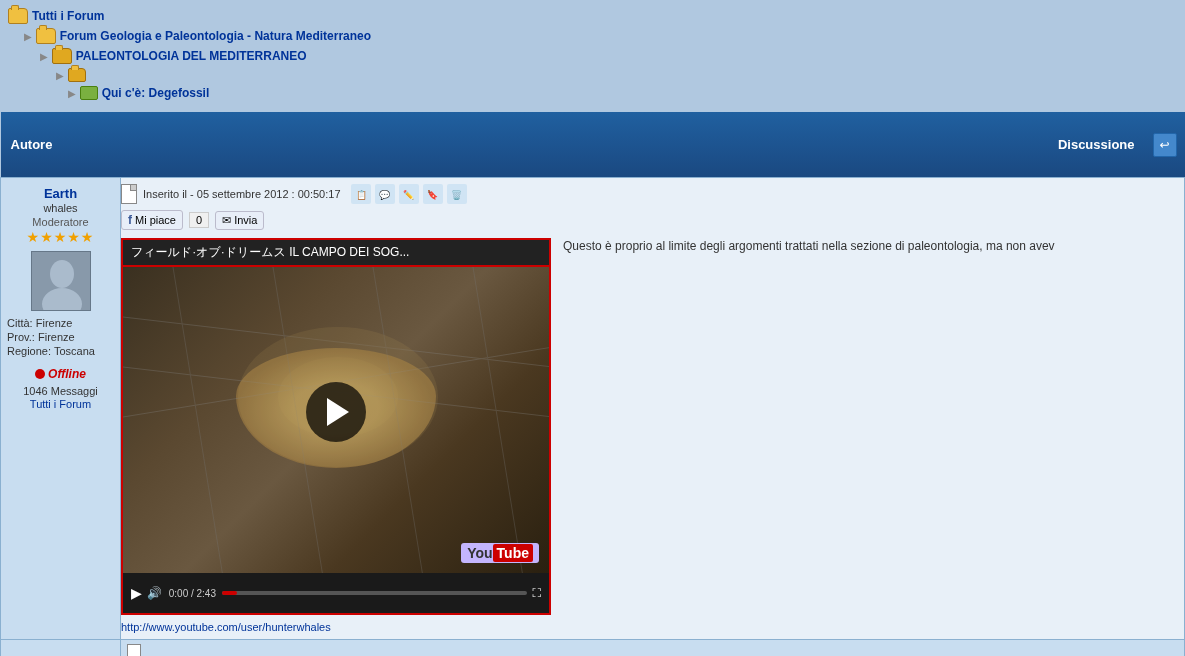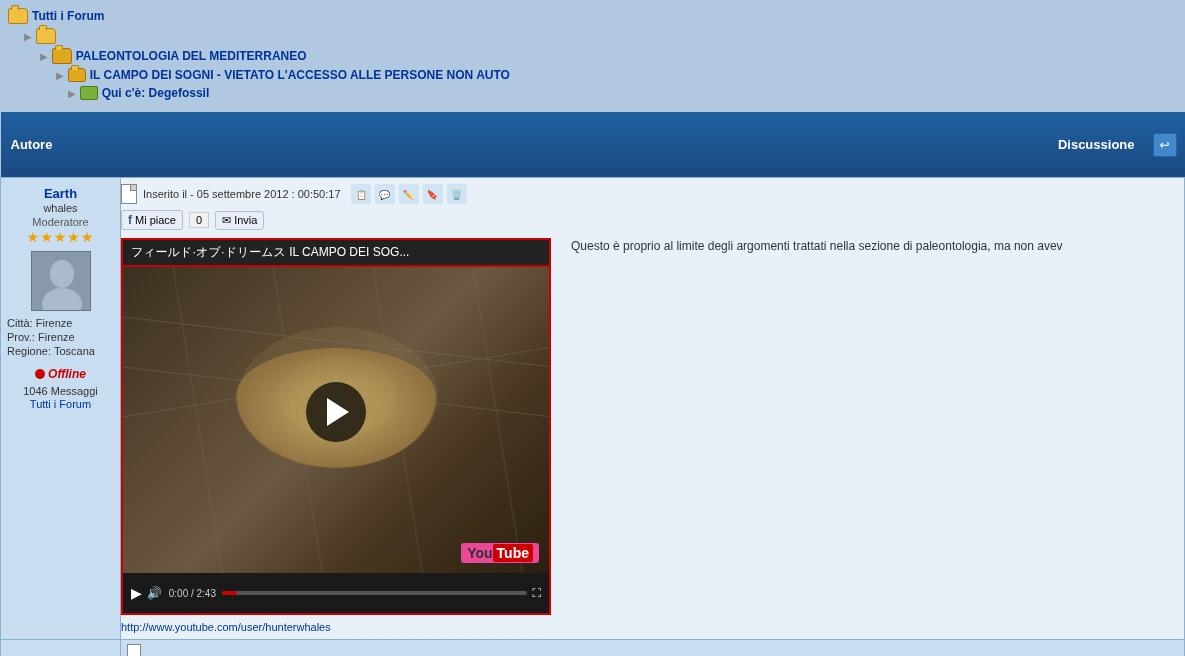--- a/index.html
+++ b/index.html
@@ -318,21 +318,21 @@
       height: 0;
       border-top: 14px solid transparent;
       border-bottom: 14px solid transparent;
       border-left: 22px solid white;
       margin-left: 4px;
     }
     .youtube-badge {
       position: absolute;
       bottom: 50px;
       right: 10px;
-      background: #ec4899;
+      background: #c4b5fd;
       padding: 2px 6px;
       border-radius: 3px;
       font-size: 14px;
       font-weight: bold;
     }
     .youtube-you { color: #333; }
     .youtube-tube {
       background: #cc0000;
       color: white;
       padding: 1px 4px;
@@ -404,30 +404,30 @@
 <body>
 
 <div class="breadcrumb-area">
   <div class="breadcrumb-row">
     <span class="folder-icon"></span>
     <a class="breadcrumb-link" href="#">Tutti i Forum</a>
   </div>
   <div class="breadcrumb-row" style="padding-left:16px">
     <span style="color:#888;margin-right:4px;font-size:10px">▶</span>
     <span class="folder-icon"></span>
+    <a class="breadcrumb-link" href="#">Forum Geologia e Paleontologia - Natura Mediterraneo</a>
   </div>
   <div class="breadcrumb-row" style="padding-left:32px">
     <span style="color:#888;margin-right:4px;font-size:10px">▶</span>
     <span class="folder-icon" style="background:#e0a820;border-color:#a07010"></span>
     <a class="breadcrumb-link" href="#">PALEONTOLOGIA DEL MEDITERRANEO</a>
   </div>
   <div class="breadcrumb-row" style="padding-left:48px">
     <span style="color:#888;margin-right:4px;font-size:10px">▶</span>
     <span class="folder-icon" style="background:#e0a820;border-color:#a07010;width:18px;height:14px"></span>
-    <a class="breadcrumb-link" href="#">IL CAMPO DEI SOGNI - VIETATO L'ACCESSO ALLE PERSONE NON AUTO</a>
   </div>
   <div class="breadcrumb-row" style="padding-left:60px">
     <span style="color:#888;margin-right:4px;font-size:10px">▶</span>
     <span style="width:18px;height:14px;background:#7ab040;border:1px solid #4a8010;border-radius:2px;display:inline-block;margin-right:4px"></span>
     <a class="breadcrumb-link" href="#">Qui c'è: Degefossil</a>
   </div>
 </div>
 
 <table class="main-table">
   <thead>
@@ -525,21 +525,21 @@
             <span class="fb-icon">f</span>
             <span>Mi piace</span>
           </button>
           <span class="count-badge">0</span>
           <button class="invia-btn">
             <span style="font-size:11px">✉</span>
             <span>Invia</span>
           </button>
         </div>
 
-        <div style="display:flex;gap:20px;align-items:flex-start">
+        <div style="display:flex;gap:12px;align-items:flex-start">
 
           <div>
             <div class="video-title-bar">
               <span>フィールド·オブ·ドリームス IL CAMPO DEI SOG...</span>
             </div>
             <div class="video-container">
               <div class="video-bg">
                 <div class="video-fish-shape"></div>
 
                 <svg style="position:absolute;top:0;left:0;width:100%;height:100%;opacity:0.3">

